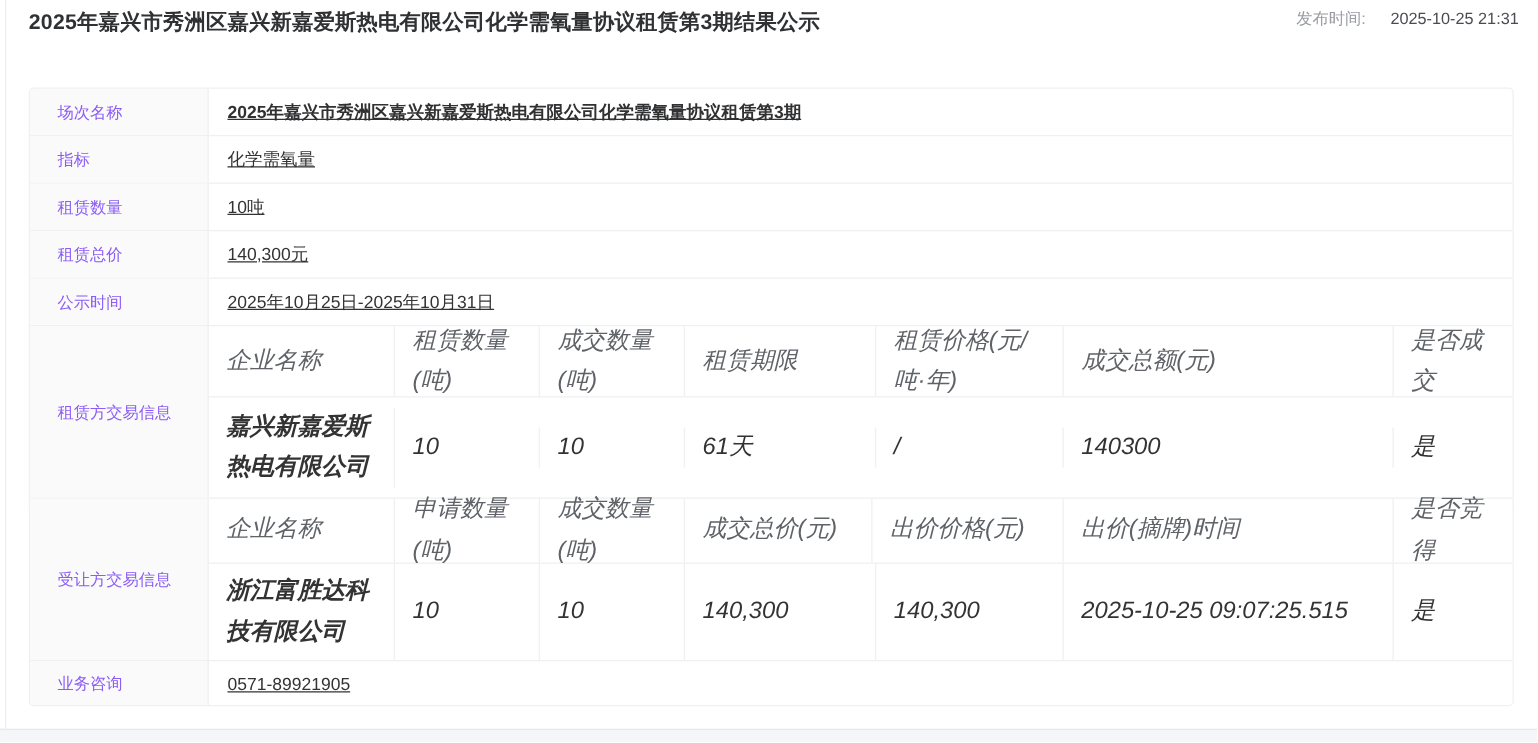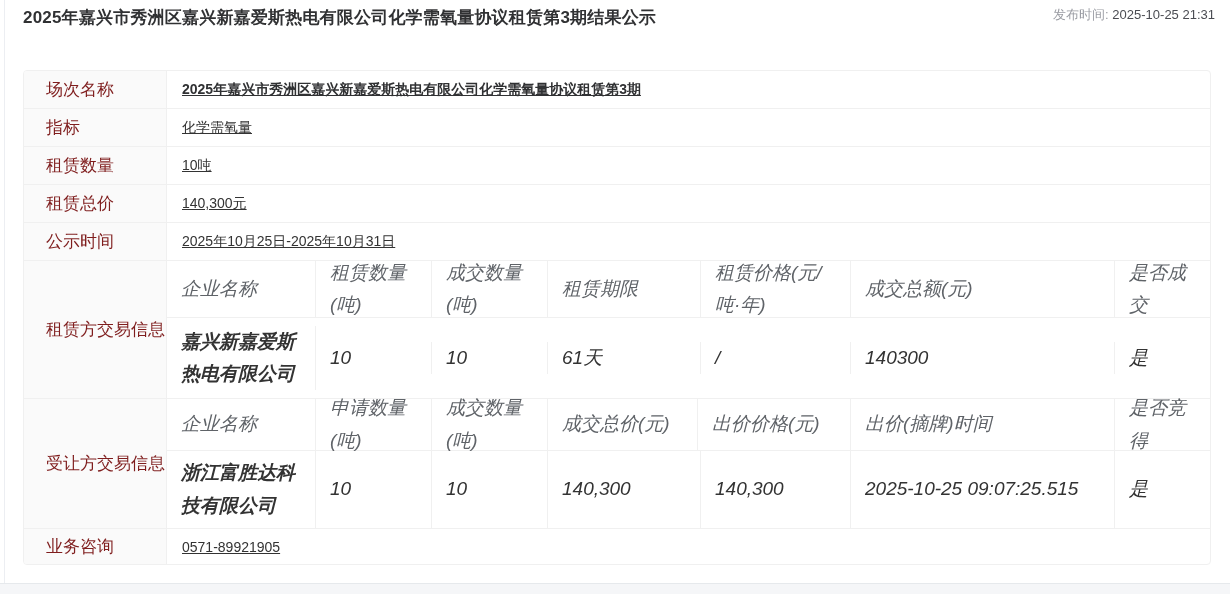--- a/index.html
+++ b/index.html
@@ -19,37 +19,37 @@
   .header {
     position:absolute; left:23px; top:0; width:1192px; height:70px;
     display:flex; align-items:flex-start; justify-content:space-between;
     padding-top:6px;
   }
   .page-title {
     font-size:17px; font-weight:bold; color:#303133; letter-spacing:0.2px;
   }
   .publish { font-size:13px; white-space:nowrap; padding-right:0px; }
   .publish .lbl { color:#9a9ca3; }
-  .publish .val { color:#4a4c52; }
+  .publish .val { color:#4a4c52;margin-left:16px; }
   
   .info-table {
     position:absolute; left:23px; top:70px; width:1188px;
     border:1px solid #f0f0f0; border-radius:4px;
     background:#fff;
     overflow:hidden;
   }
   .row { display:flex; border-bottom:1px solid #f0f0f0; }
   .row:last-child { border-bottom:none; }
   .cell-label {
     width:143px; min-width:143px;
     background:#fafafa;
     border-right:1px solid #f0f0f0;
     display:flex; align-items:center;
     padding-left:22px;
-    font-size:17px; color:#7f1d1d;
+    font-size:13px; color:#8b5cf6;
   }
   .cell-value {
     flex:1;
     display:flex; align-items:center;
     padding-left:15px;
     font-size:14px; color:#333;text-decoration:underline;
   }
   .row.simple { height:38px; }
   .bold-val { font-weight:bold; color:#303133; }
   

